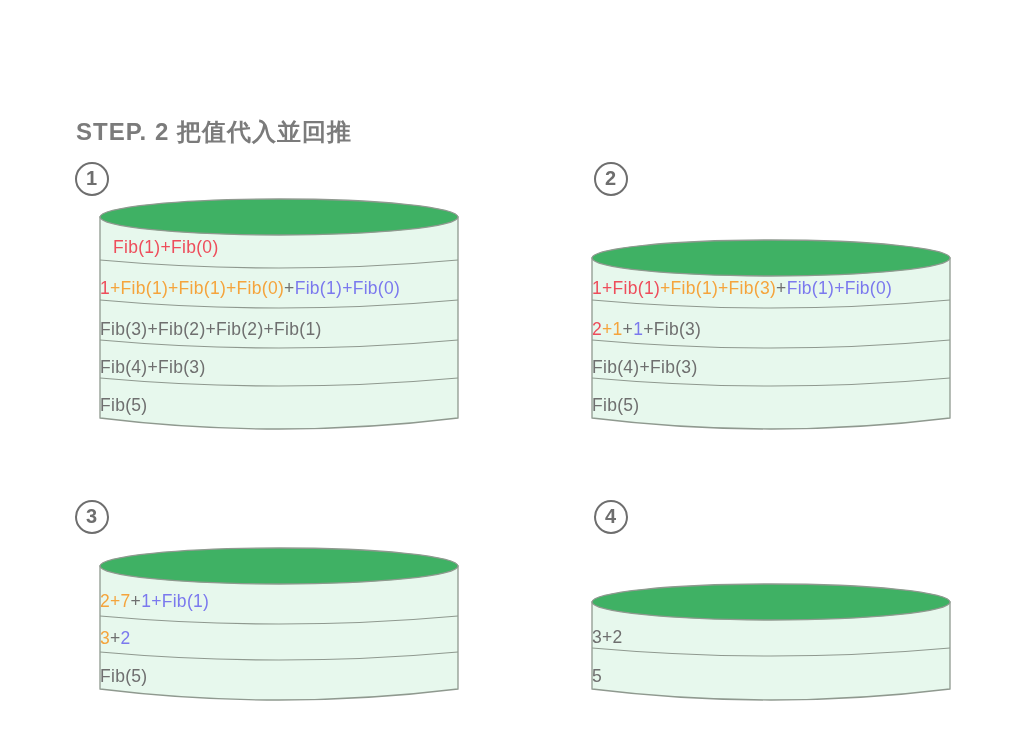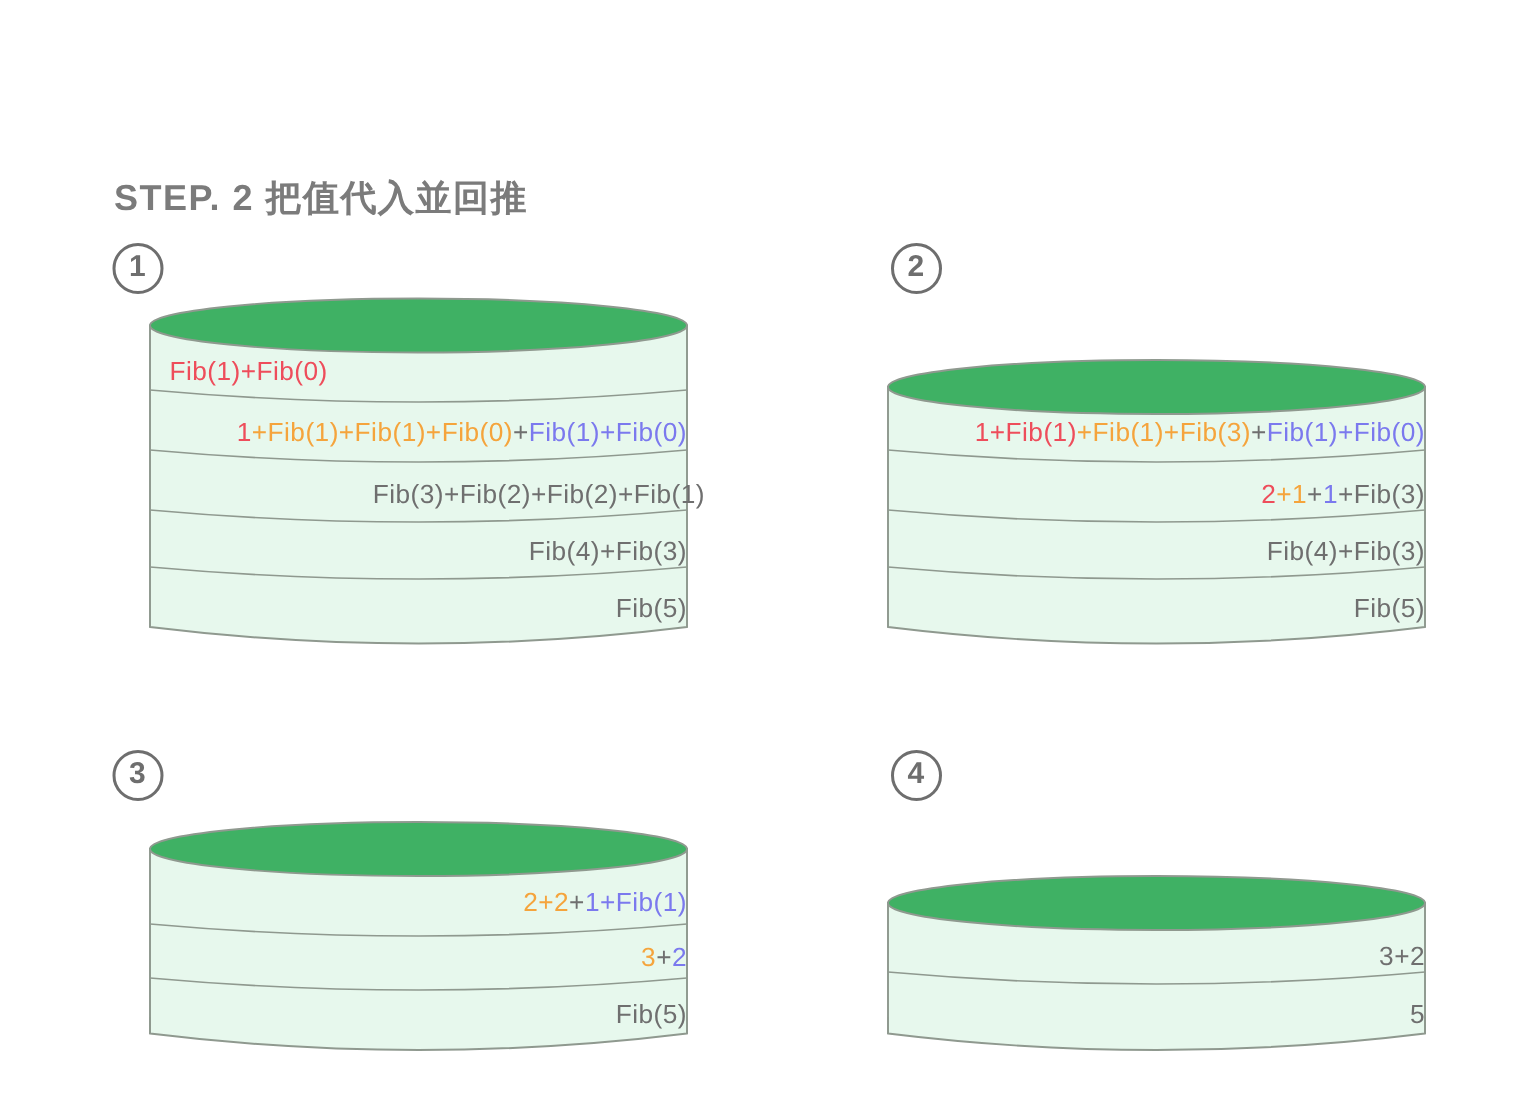--- a/index.html
+++ b/index.html
@@ -20,21 +20,21 @@
   .badge{
     position:absolute;width:30px;height:30px;
     border:2.5px solid #6e6e6e;border-radius:50%;
     color:#6e6e6e;font-size:20px;font-weight:bold;
     display:flex;align-items:center;justify-content:center;
     background:#ffffff;box-sizing:content-box;
   }
   .stack-row{
     position:absolute;height:26px;line-height:26px;
     font-size:17.5px;letter-spacing:0.3px;white-space:nowrap;
-    text-align:right;
+    text-align:left;
   }
   .stack-row.align-left{text-align:left;padding-left:13px;box-sizing:border-box;}
 </style>
 </head>
 <body>
 
 <div class="canvas">
   <div class="page-title">STEP. 2 把值代入並回推</div>
   <svg class="diagram-svg" id="diagram-svg" width="1024" height="735" viewBox="0 0 1024 735">
       <g>
@@ -61,28 +61,28 @@
       <g>
         <path d="M 592,566 L 592,653 Q 771,675 950,653 L 950,566 Z" fill="#e7f8ed" stroke="#8f998f" stroke-width="1.3"></path>
         <path d="M 592,612 Q 771,628 950,612" fill="none" stroke="#8f998f" stroke-width="1.1"></path>
         <ellipse cx="771" cy="566" rx="179" ry="18" fill="#3fb164" stroke="#8f998f" stroke-width="1.3"></ellipse>
       </g>
     </svg>
 
 <div class="badge" style="left: 74.5px; top: 125.5px;">1</div>
     <div class="stack-row align-left" style="left: 100px; width: 358px; top: 198px;"><span style="color: rgb(238, 77, 91);">Fib(1)+Fib(0)</span></div>
     <div class="stack-row" style="left: 100px; width: 358px; top: 239px;"><span style="color: rgb(238, 77, 91);">1</span><span style="color: rgb(245, 164, 60);">+Fib(1)+Fib(1)+Fib(0)</span><span style="color: rgb(111, 111, 111);">+</span><span style="color: rgb(123, 121, 238);">Fib(1)+Fib(0)</span></div>
-    <div class="stack-row" style="left: 112px; width: 358px; top: 280px;"><span style="color: rgb(111, 111, 111);">Fib(3)+Fib(2)+Fib(2)+Fib(1)</span></div>
+    <div class="stack-row" style="left: 100px; width: 358px; top: 280px;"><span style="color: rgb(111, 111, 111);">Fib(3)+Fib(2)+Fib(2)+Fib(1)</span></div>
     <div class="stack-row" style="left: 100px; width: 358px; top: 318px;"><span style="color: rgb(111, 111, 111);">Fib(4)+Fib(3)</span></div>
     <div class="stack-row" style="left: 100px; width: 358px; top: 356px;"><span style="color: rgb(111, 111, 111);">Fib(5)</span></div>
     <div class="badge" style="left: 593.5px; top: 125.5px;">2</div>
     <div class="stack-row" style="left: 592px; width: 358px; top: 239px;"><span style="color: rgb(238, 77, 91);">1+Fib(1)</span><span style="color: rgb(245, 164, 60);">+Fib(1)+Fib(3)</span><span style="color: rgb(111, 111, 111);">+</span><span style="color: rgb(123, 121, 238);">Fib(1)+Fib(0)</span></div>
     <div class="stack-row" style="left: 592px; width: 358px; top: 280px;"><span style="color: rgb(238, 77, 91);">2</span><span style="color: rgb(245, 164, 60);">+1</span><span style="color: rgb(111, 111, 111);">+</span><span style="color: rgb(123, 121, 238);">1</span><span style="color: rgb(111, 111, 111);">+Fib(3)</span></div>
     <div class="stack-row" style="left: 592px; width: 358px; top: 318px;"><span style="color: rgb(111, 111, 111);">Fib(4)+Fib(3)</span></div>
     <div class="stack-row" style="left: 592px; width: 358px; top: 356px;"><span style="color: rgb(111, 111, 111);">Fib(5)</span></div>
     <div class="badge" style="left: 74.5px; top: 463.5px;">3</div>
-    <div class="stack-row" style="left: 100px; width: 358px; top: 552px;"><span style="color: rgb(245, 164, 60);">2+2</span><span style="color: rgb(111, 111, 111);">+</span><span style="color: rgb(123, 121, 238);">1+Fib(1)</span></div>
+    <div class="stack-row" style="left: 100px; width: 358px; top: 552px;"><span style="color: rgb(245, 164, 60);">2+7</span><span style="color: rgb(111, 111, 111);">+</span><span style="color: rgb(123, 121, 238);">1+Fib(1)</span></div>
     <div class="stack-row" style="left: 100px; width: 358px; top: 589px;"><span style="color: rgb(245, 164, 60);">3</span><span style="color: rgb(111, 111, 111);">+</span><span style="color: rgb(123, 121, 238);">2</span></div>
     <div class="stack-row" style="left: 100px; width: 358px; top: 627px;"><span style="color: rgb(111, 111, 111);">Fib(5)</span></div>
     <div class="badge" style="left: 593.5px; top: 463.5px;">4</div>
     <div class="stack-row" style="left: 592px; width: 358px; top: 588px;"><span style="color: rgb(111, 111, 111);">3+2</span></div>
     <div class="stack-row" style="left: 592px; width: 358px; top: 627px;"><span style="color: rgb(111, 111, 111);">5</span></div>
   </div>
 
 </body></html>

